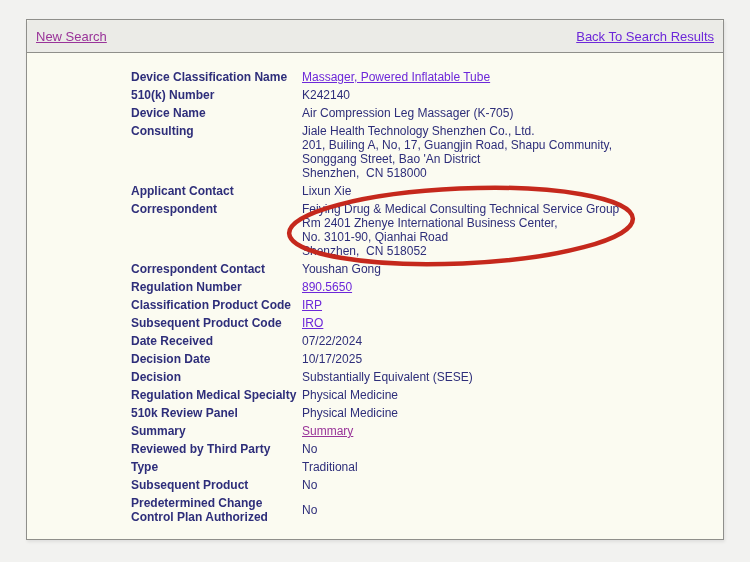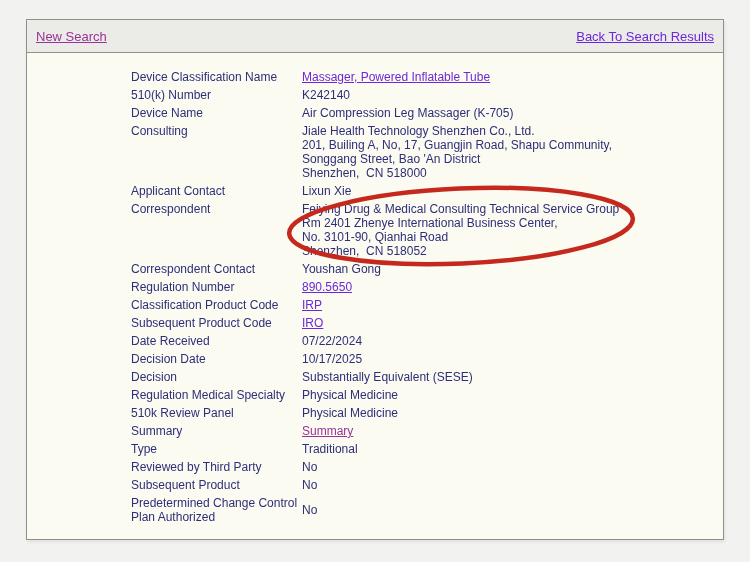--- a/index.html
+++ b/index.html
@@ -35,21 +35,21 @@
   .content { position: relative; padding: 17px 0 0 104px; }
   table.detail {
     border-collapse: collapse;
     font-size: 12px;
     line-height: 14px;
     color: #2e2e7a;
   }
   table.detail td { padding: 0 0 4px 0; }
   td.lbl {
     width: 171px;
-    font-weight: normal;
+    font-weight: bold;
     vertical-align: top;
   }
   td.val { vertical-align: middle; }
   .multiline { white-space: pre-wrap; }
   .annotation {
     position: absolute;
     left: 281px; top: 181px;
     width: 360px; height: 90px;
     pointer-events: none;
   }
@@ -131,26 +131,26 @@
       </tr>
       <tr>
         <td class="lbl">510k Review Panel</td>
         <td class="val">Physical Medicine</td>
       </tr>
       <tr>
         <td class="lbl">Summary</td>
         <td class="val"><a class="link-visited">Summary</a></td>
       </tr>
       <tr>
+        <td class="lbl">Reviewed by Third Party</td>
+        <td class="val">No</td>
+      </tr>
+      <tr>
         <td class="lbl">Type</td>
         <td class="val">Traditional</td>
-      </tr>
-      <tr>
-        <td class="lbl">Reviewed by Third Party</td>
-        <td class="val">No</td>
       </tr>
       <tr>
         <td class="lbl">Subsequent Product</td>
         <td class="val">No</td>
       </tr>
       <tr>
         <td class="lbl">Predetermined Change Control Plan Authorized</td>
         <td class="val">No</td>
       </tr>
     </tbody>

